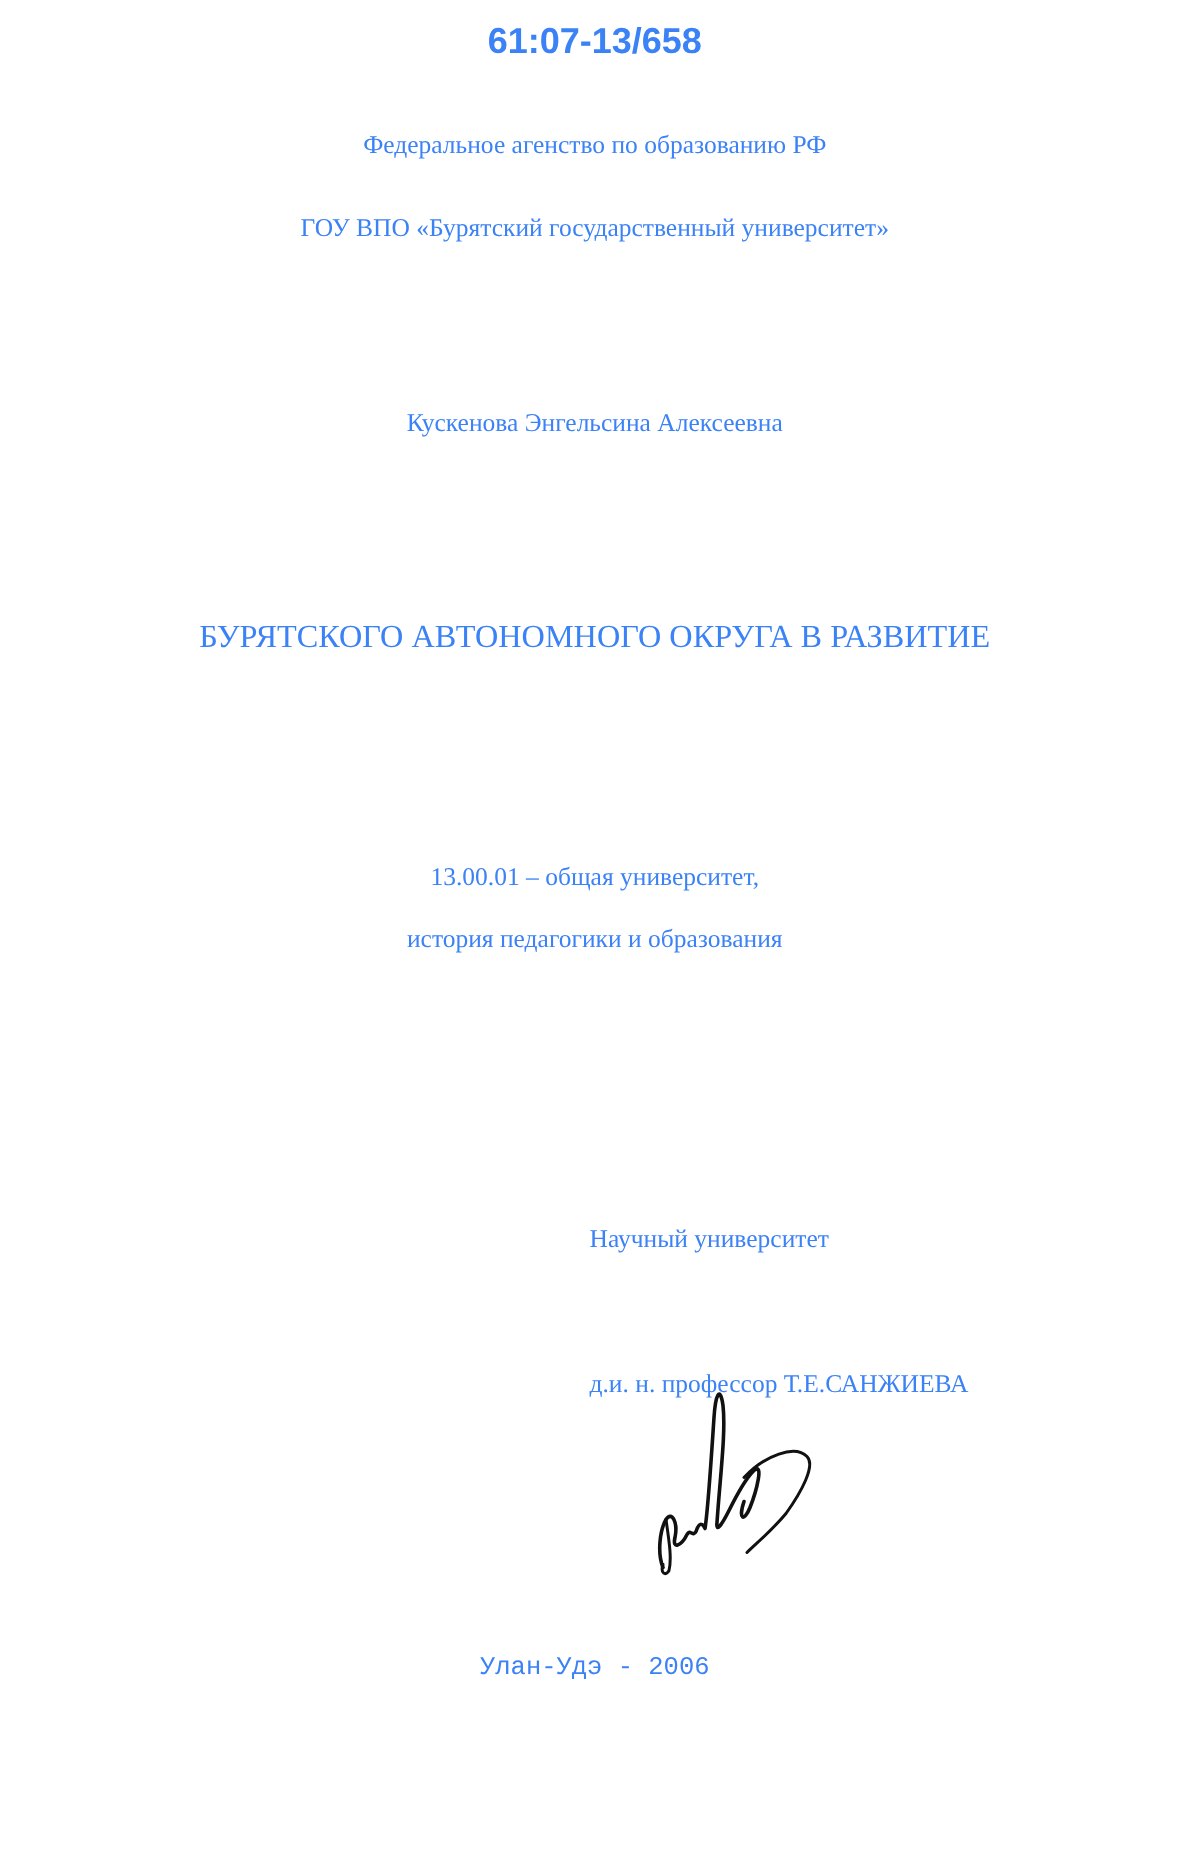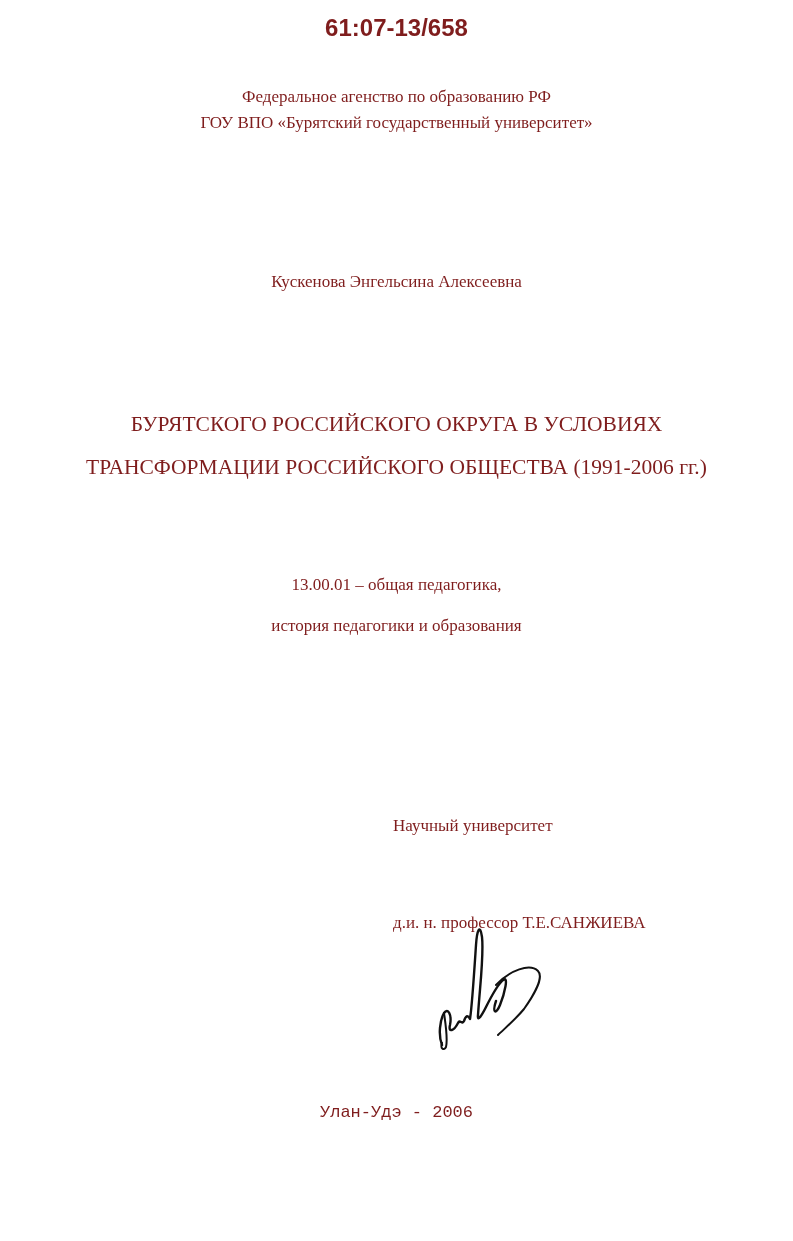--- a/index.html
+++ b/index.html
@@ -5,21 +5,21 @@
     html, body {
       margin: 0;
       padding: 0;
       background: #ffffff;
     }
     .page {
       position: relative;
       width: 793px;
       height: 1187px;
       background: #ffffff;
-      color: #7f1d1d;
+      color: #3b82f6;
       font-family: "Liberation Serif", "DejaVu Serif", serif;
       overflow: hidden;
     }
     .line {
       position: absolute;
       white-space: nowrap;
     }
     .center {
       left: 0;
       width: 793px;
@@ -48,28 +48,27 @@
     }
   </style>
 </head>
 <body>
 
 <div class="page">
 
   <div class="line center stamp">61:07-13/658</div>
 
   <div class="line center body-text" style="top:87px;">Федеральное агенство по образованию РФ</div>
-  <div class="line center body-text" style="top:113px;">ГОУ ВПО «Бурятский государственный университет»</div>
+  <div class="line center body-text" style="top:142px;">ГОУ ВПО «Бурятский государственный университет»</div>
 
   <div class="line center body-text" style="top:272px;">Кускенова Энгельсина Алексеевна</div>
 
-  <div class="line center title-text" style="top:412px;">БУРЯТСКОГО РОССИЙСКОГО ОКРУГА В УСЛОВИЯХ</div>
-  <div class="line center title-text" style="top:455px;">ТРАНСФОРМАЦИИ РОССИЙСКОГО ОБЩЕСТВА (1991-2006 гг.)</div>
+  <div class="line center title-text" style="top:412px;">БУРЯТСКОГО АВТОНОМНОГО ОКРУГА В РАЗВИТИЕ</div>
 
-  <div class="line center body-text" style="top:575px;">13.00.01 – общая педагогика,</div>
+  <div class="line center body-text" style="top:575px;">13.00.01 – общая университет,</div>
   <div class="line center body-text" style="top:616px;font-family:Liberation Serif, serif;">история педагогики и образования</div>
 
   <div class="line body-text" style="top:816px; left:393px;">Научный университет</div>
   <div class="line body-text" style="top:866px; left:393px;margin-top:47px;">д.и. н. профессор Т.Е.САНЖИЕВА</div>
 
   <svg class="signature" viewBox="0 0 130 140">
     <path d="M12 130 C 8 120, 10 105, 14 98 C 18 92, 22 100, 20 110 C 18 118, 24 116, 28 108 C 30 104, 32 110, 34 106 C 36 100, 38 100, 40 104 C 42 92, 44 60, 46 30 C 47 15, 50 8, 52 22 C 54 40, 50 70, 48 100 C 47 108, 52 100, 56 92 C 60 84, 66 72, 72 66 C 80 58, 74 80, 70 90 C 66 100, 62 98, 66 86" fill="none" stroke="#111" stroke-width="2.4" stroke-linecap="round" stroke-linejoin="round"></path>
     <path d="M66 70 C 80 55, 100 48, 108 56 C 114 62, 104 80, 94 94 C 84 106, 74 114, 68 120" fill="none" stroke="#111" stroke-width="2" stroke-linecap="round"></path>
     <path d="M14 98 C 16 112, 18 124, 16 132 C 14 136, 10 134, 12 128" fill="none" stroke="#111" stroke-width="2" stroke-linecap="round"></path>
   </svg>

